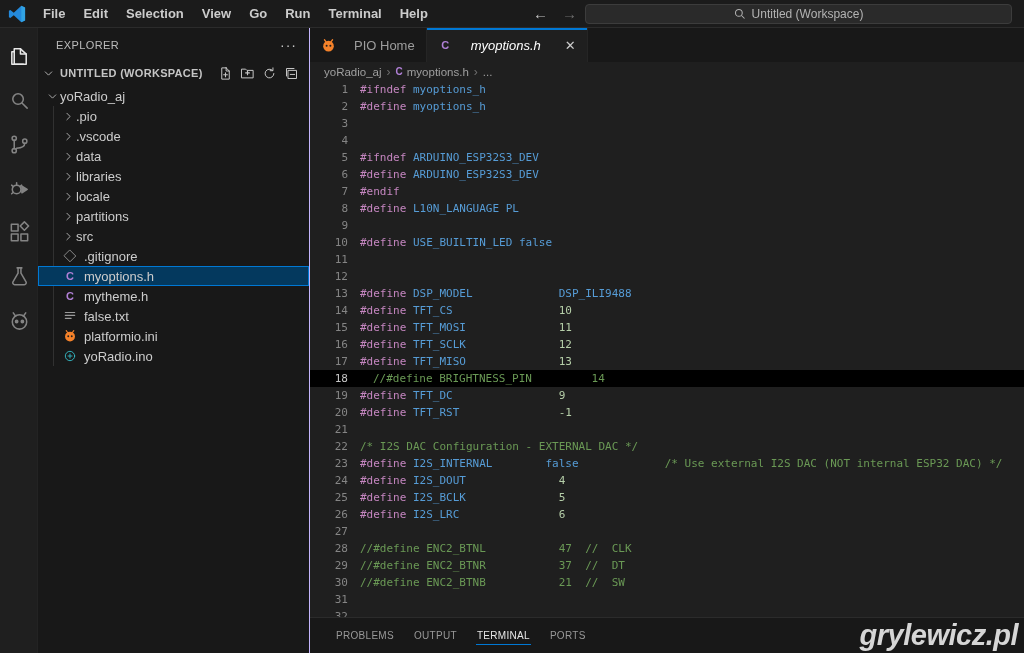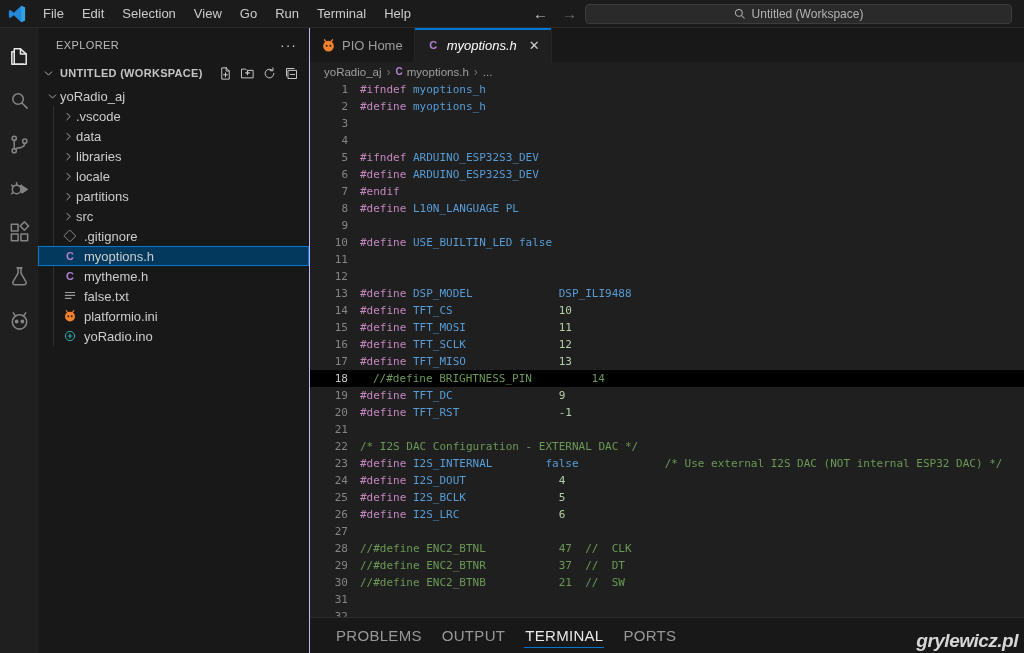--- a/index.html
+++ b/index.html
@@ -3,21 +3,21 @@
 <meta charset="utf-8">
 <style>
   * { margin:0; padding:0; box-sizing:border-box; }
   html,body { width:1024px; height:653px; overflow:hidden; background:#1f1f1f;
     font-family:"Liberation Sans", sans-serif; color:#cccccc; }
 
   
   .titlebar { position:relative; height:28px; background:#1b1b1b; border-bottom:1px solid #2b2b2b;
     display:flex; align-items:center; }
   .logo { width:18px; height:18px; margin:0 8px 0 8px; display:flex; }
-  .menus { display:flex; }
+  .menus { display:flex;font-weight:bold; }
   .menu-item { padding:0 9px; font-size:13px; color:#cccccc; line-height:27px; cursor:default; }
   .nav-arrows { position:absolute; left:533px; top:0; height:27px; display:flex; align-items:center; gap:14px; }
   .arrow { font-size:15px; }
   .arrow.back { color:#c4c4c4; }
   .arrow.fwd { color:#6d6d6d; }
   .searchbox { position:absolute; left:585px; right:12px; top:4px; height:20px; background:#2a2a2a;
     border:1px solid #3c3c3c; border-radius:4px; display:flex; align-items:center; justify-content:center;
     gap:6px; font-size:12px; color:#b3b3b3; }
 
   
@@ -47,21 +47,21 @@
   .tree-row .chev { width:14px; display:flex; color:#bdbdbd; flex-shrink:0; }
   .tree-row .ficon { width:16px; height:16px; margin-right:6px; flex-shrink:0;
     display:flex; align-items:center; justify-content:center; font-size:11px; font-weight:700; }
   .tree-row.selected { background:#04395e; box-shadow:inset 0 0 0 1px #0078d4; }
   .ficon.c-icon { color:#b180d7; }
   .ficon svg { width:14px; height:14px; }
 
   
   .editorcol { flex:1; min-width:0; display:flex; flex-direction:column; background:#1f1f1f; }
   .tabbar { height:34px; background:#181818; display:flex; flex-shrink:0; }
-  .tab { height:34px; padding:0 11px; display:flex; align-items:center; gap:6px; font-size:13px;
+  .tab { height:34px; padding:0 11px; display:flex; align-items:center; gap:18px; font-size:13px;
     color:#9d9d9d; background:#181818; border-right:1px solid #252525; position:relative; }
   .tab.active { background:#1f1f1f; color:#ffffff; }
   .tab.active::before { content:""; position:absolute; top:0; left:0; right:0; height:2px; background:#0078d4; }
   .tab .ticon { width:15px; height:15px; display:flex; align-items:center; justify-content:center;
     font-size:11px; font-weight:700; }
   .tab .label.italic { font-style:italic; }
   .tab .close { margin-left:6px; font-size:13px; color:#cccccc; }
   .breadcrumb { height:19px; display:flex; align-items:center; padding-left:14px; gap:5px;
     font-size:11.5px; color:#9f9f9f; flex-shrink:0; }
   .breadcrumb .sep { color:#6d6d6d; font-size:12px; }
@@ -74,26 +74,26 @@
     font-family:"DejaVu Sans Mono", monospace; }
   .line-row .code { margin-left:12px; }
   .line-row.current { background:#000000;gap:13px; }
   .line-row.current .ln { color:#c6c6c6; }
   .tok-kw { color:#c586c0; } .tok-id { color:#569cd6; } .tok-num { color:#b5cea8; }
   .tok-cm { color:#6a9955; } .tok-pl { color:#d4d4d4; }
 
   
   .panel { height:36px; background:#181818; border-top:1px solid #2b2b2b; display:flex;
     align-items:center; padding-left:16px; position:relative; flex-shrink:0; }
-  .panel-tab { padding:0 9px; font-size:15px; color:#989898; letter-spacing:.3px; height:100%;
+  .panel-tab { padding:0 9px; font-size:10px; color:#989898; letter-spacing:.3px; height:100%;
     display:flex; align-items:center;justify-content:center; }
   .panel-tab span { padding:3px 1px; border-bottom:1px solid transparent; }
   .panel-tab.active { color:#e7e7e7; }
   .panel-tab.active span { border-bottom-color:#0078d4; }
-  .watermark { position:absolute; right:6px; bottom:1px; font-size:19px; font-weight:700;
+  .watermark { position:absolute; right:6px; bottom:1px; font-size:29px; font-weight:700;
     font-style:italic; color:#d6d6d6; letter-spacing:-0.5px; }
 </style>
 </head>
 <body>
 
 <div class="titlebar">
   <div class="logo">
     <svg viewBox="0 0 100 100">
         <path fill="#2489db" d="M74 4 32 43 13 28 5 32v36l8 4 19-15 42 39 21-10V14z"></path>
         <path fill="#37aee8" d="M74 4v92l21-10V14z" opacity=".7"></path>
@@ -219,20 +219,28 @@
       </div>
     <div class="tree" id="tree">
         <div class="guide"></div>
         <div class="tree-row d0">
           <span class="chev">
             <svg viewBox="0 0 24 24" fill="none" stroke="currentColor" stroke-width="1.6" stroke-linecap="round" stroke-linejoin="round" style="width: 13px; height: 13px;">
               <path d="M6 9l6 6 6-6"></path>
             </svg>
           </span>
           <span>yoRadio_aj</span>
+        </div>
+        <div class="tree-row d1">
+          <span class="chev">
+            <svg viewBox="0 0 24 24" fill="none" stroke="currentColor" stroke-width="1.6" stroke-linecap="round" stroke-linejoin="round" style="width: 13px; height: 13px;">
+              <path d="M9 6l6 6-6 6"></path>
+            </svg>
+          </span>
+          <span>.pio</span>
         </div>
         <div class="tree-row d1">
           <span class="chev">
             <svg viewBox="0 0 24 24" fill="none" stroke="currentColor" stroke-width="1.6" stroke-linecap="round" stroke-linejoin="round" style="width: 13px; height: 13px;">
               <path d="M9 6l6 6-6 6"></path>
             </svg>
           </span>
           <span>.vscode</span>
         </div>
         <div class="tree-row d1">

